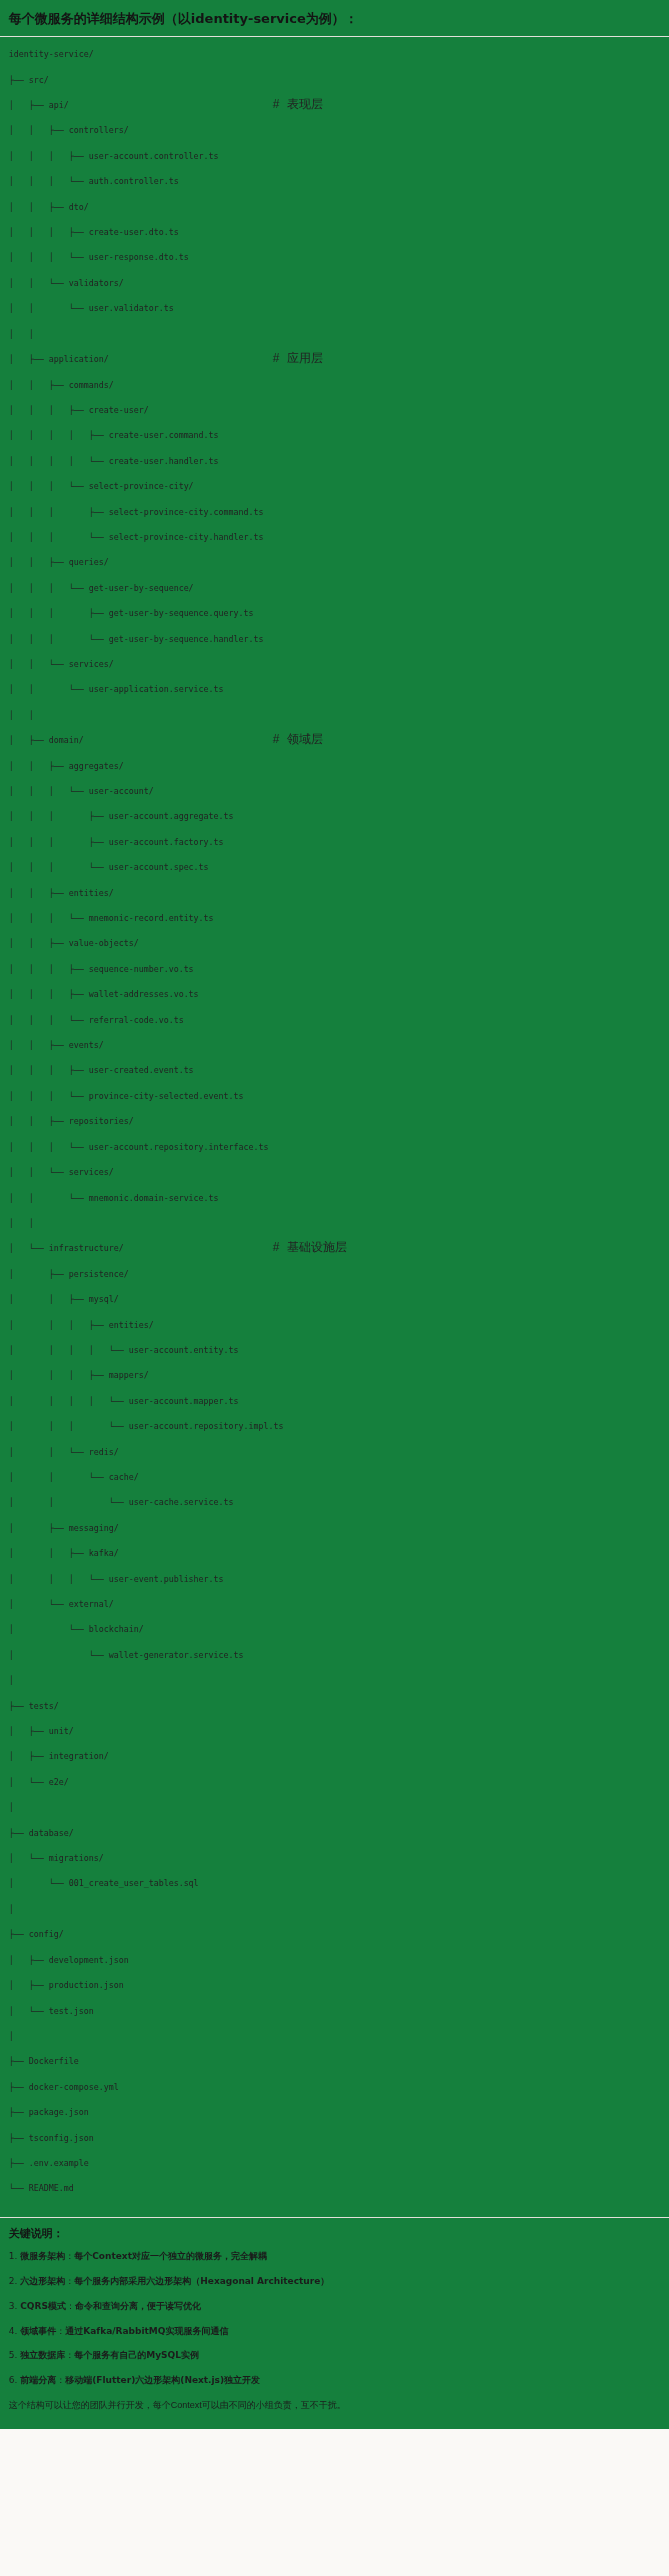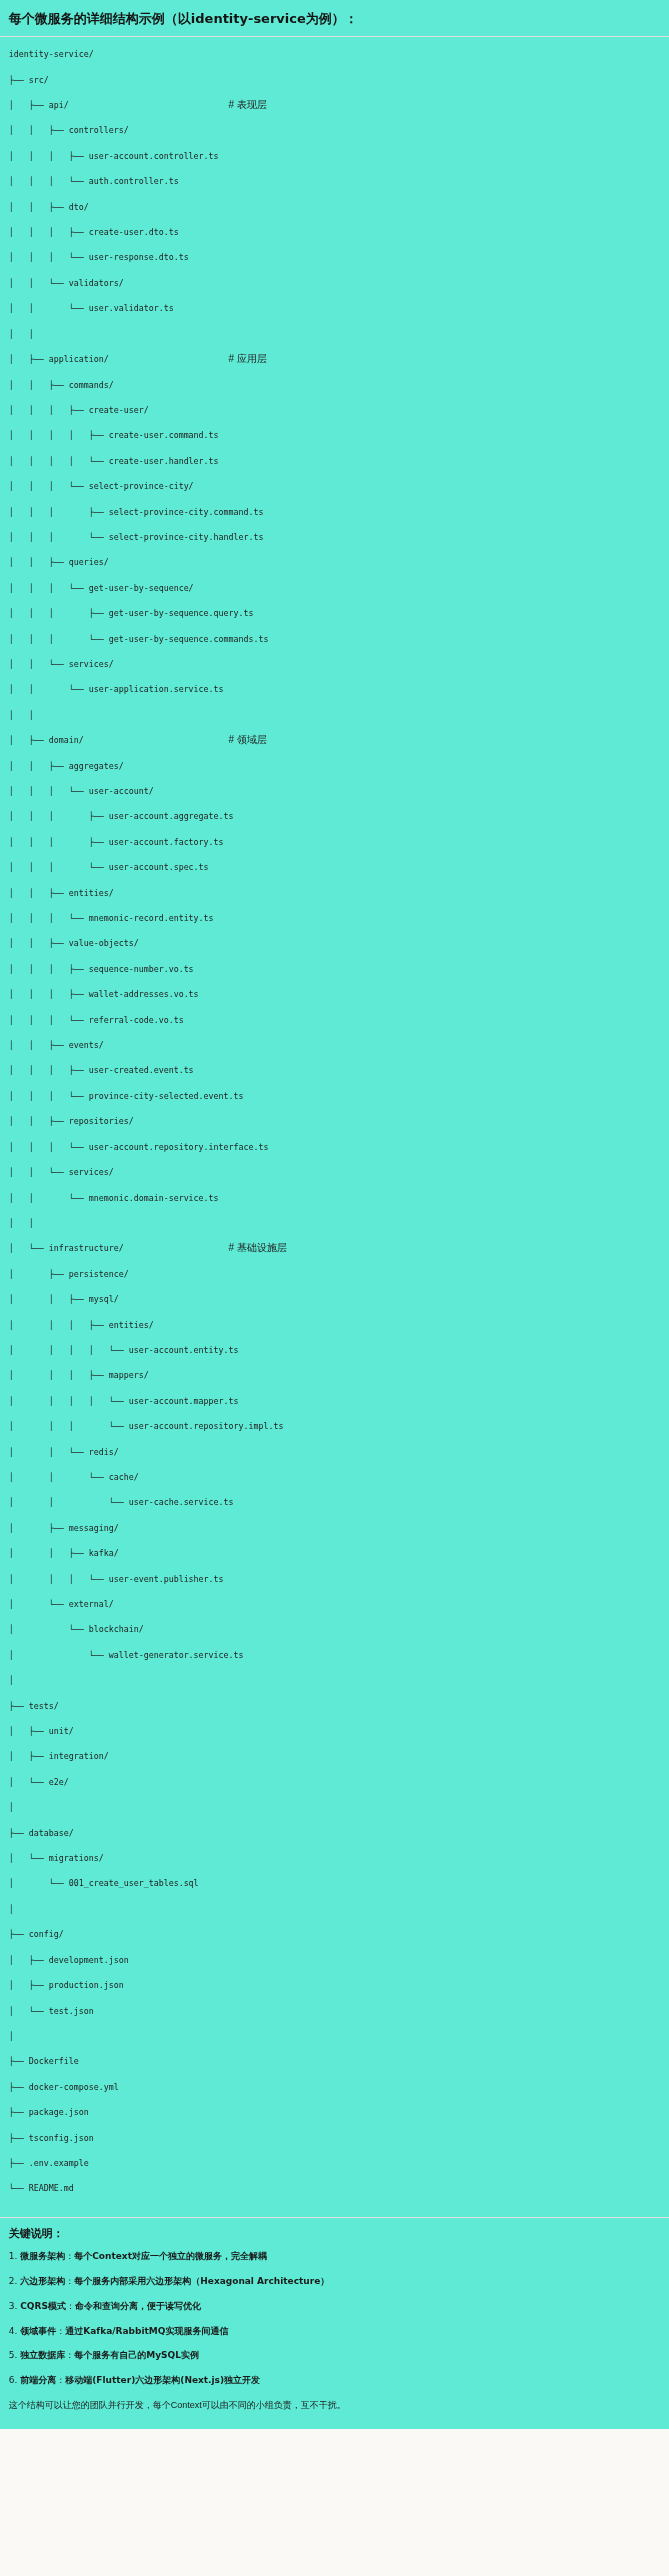--- a/index.html
+++ b/index.html
@@ -9,21 +9,21 @@
   }
   body {
     width: 669px;
     font-family: "Liberation Sans", sans-serif;
     color: #1b1b1b;
     -webkit-font-smoothing: antialiased;
   }
   .page {
     width: 669px;
     box-sizing: border-box;
-    background: #5eead4;
+    background: #15803d;
     padding: 0;
   }
   
   .title-block {
     padding: 10px 8.8px 8.8px 8.8px;
   }
   .doc-title {
     font-family: "DejaVu Sans", "Liberation Sans", sans-serif;
     font-weight: bold;
     font-size: 13px;
@@ -53,22 +53,23 @@
     letter-spacing: 0px;
     tab-size: 4;
   }
   .tree-line {
     white-space: pre;
     display: block;
     min-height: 12.7px;
   }
   .cmt {
     color: #222222;
-    font-family: Liberation Sans, sans-serif;
-    font-size: 10px;
+    font-family: Liberation Mono, monospace;
+    font-size: 12px;
+    margin-left: 44px;
   }
   
   .keys-block {
     padding: 8.8px 8.8px 16.3px 8.8px;
   }
   .keys-title {
     font-family: Liberation Sans, sans-serif;
     font-weight: bold;
     font-size: 11px;
     color: #141414;
@@ -129,21 +130,21 @@
 <span class="tree-line"><span>│   │   ├── commands/</span></span>
 <span class="tree-line"><span>│   │   │   ├── create-user/</span></span>
 <span class="tree-line"><span>│   │   │   │   ├── create-user.command.ts</span></span>
 <span class="tree-line"><span>│   │   │   │   └── create-user.handler.ts</span></span>
 <span class="tree-line"><span>│   │   │   └── select-province-city/</span></span>
 <span class="tree-line"><span>│   │   │       ├── select-province-city.command.ts</span></span>
 <span class="tree-line"><span>│   │   │       └── select-province-city.handler.ts</span></span>
 <span class="tree-line"><span>│   │   ├── queries/</span></span>
 <span class="tree-line"><span>│   │   │   └── get-user-by-sequence/</span></span>
 <span class="tree-line"><span>│   │   │       ├── get-user-by-sequence.query.ts</span></span>
-<span class="tree-line"><span>│   │   │       └── get-user-by-sequence.commands.ts</span></span>
+<span class="tree-line"><span>│   │   │       └── get-user-by-sequence.handler.ts</span></span>
 <span class="tree-line"><span>│   │   └── services/</span></span>
 <span class="tree-line"><span>│   │       └── user-application.service.ts</span></span>
 <span class="tree-line"><span>│   │</span></span>
 <span class="tree-line"><span>│   ├── domain/</span><span>                             </span><span class="cmt"># 领域层</span></span>
 <span class="tree-line"><span>│   │   ├── aggregates/</span></span>
 <span class="tree-line"><span>│   │   │   └── user-account/</span></span>
 <span class="tree-line"><span>│   │   │       ├── user-account.aggregate.ts</span></span>
 <span class="tree-line"><span>│   │   │       ├── user-account.factory.ts</span></span>
 <span class="tree-line"><span>│   │   │       └── user-account.spec.ts</span></span>
 <span class="tree-line"><span>│   │   ├── entities/</span></span>

